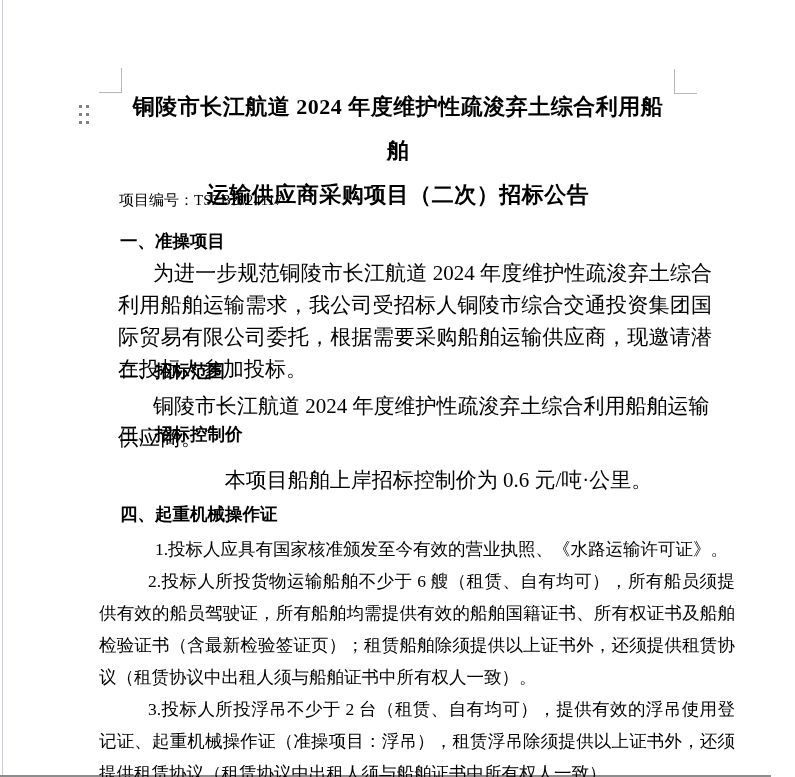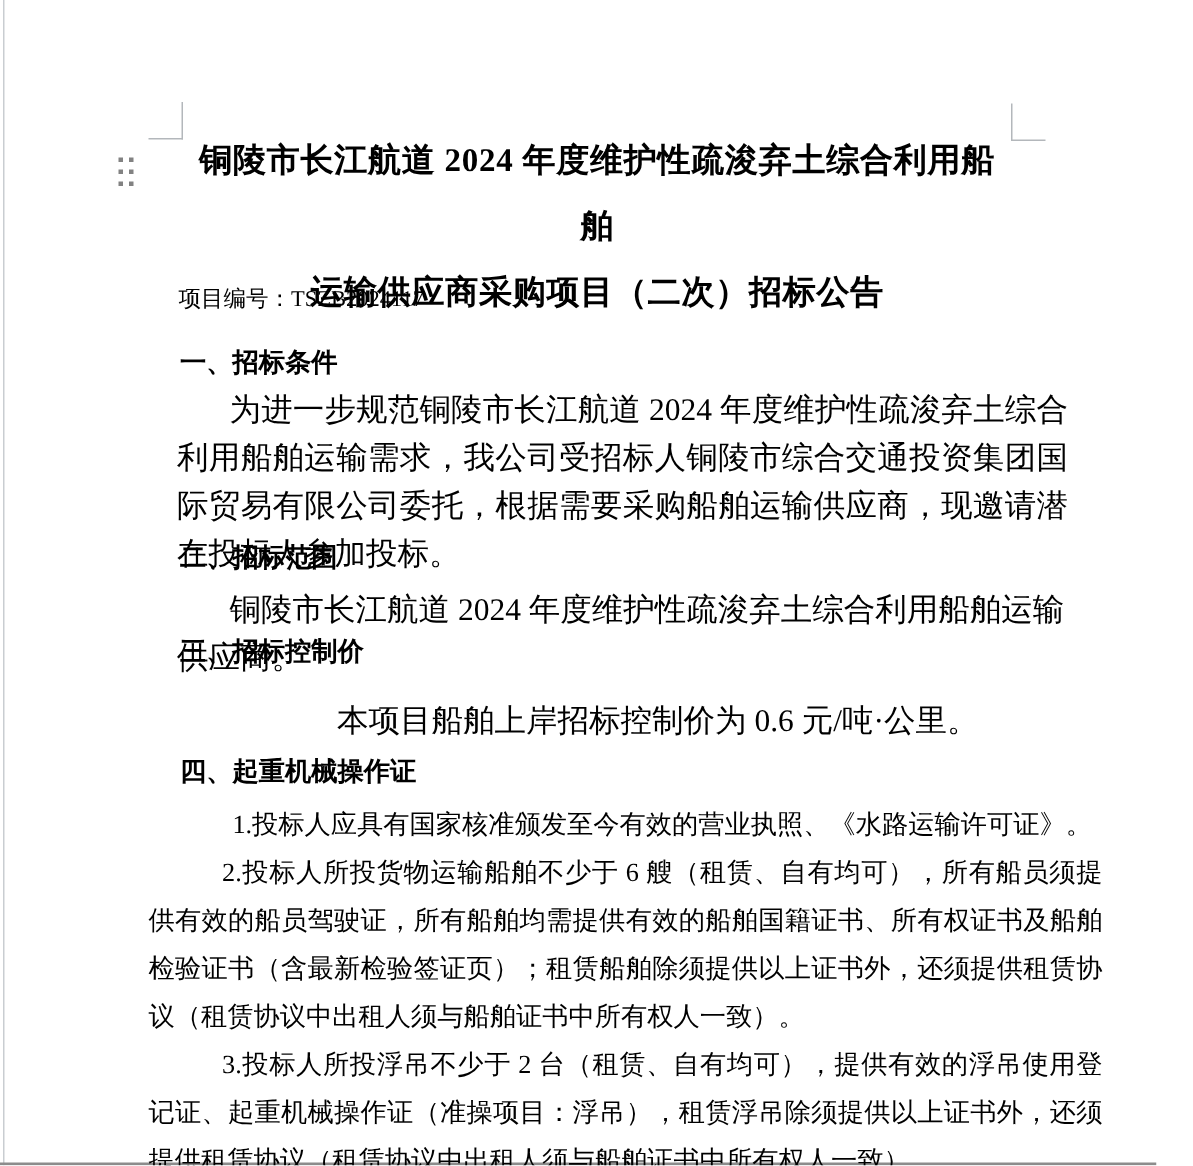--- a/index.html
+++ b/index.html
@@ -63,21 +63,21 @@
       <i></i>
   </div>
 
   <div class="doc-title">
     <div>铜陵市长江航道 2024 年度维护性疏浚弃土综合利用船舶</div>
     <div>运输供应商采购项目（二次）招标公告</div>
   </div>
 
   <div class="proj"><span>项目编号：</span><span>TSZB2024117</span></div>
 
-  <div class="heading h1">一、招标条件</div>
+  <div class="heading h1">一、准操项目</div>
   <div class="para p1">为进一步规范铜陵市长江航道 2024 年度维护性疏浚弃土综合利用船舶运输需求，我公司受招标人铜陵市综合交通投资集团国际贸易有限公司委托，根据需要采购船舶运输供应商，现邀请潜在投标人参加投标。</div>
 
   <div class="heading h2">二、招标范围</div>
   <div class="para p2">铜陵市长江航道 2024 年度维护性疏浚弃土综合利用船舶运输供应商。</div>
 
   <div class="heading h3">三、招标控制价</div>
   <div class="para p3">本项目船舶上岸招标控制价为 0.6 元/吨·公里。</div>
 
   <div class="heading h4">四、起重机械操作证</div>
 

